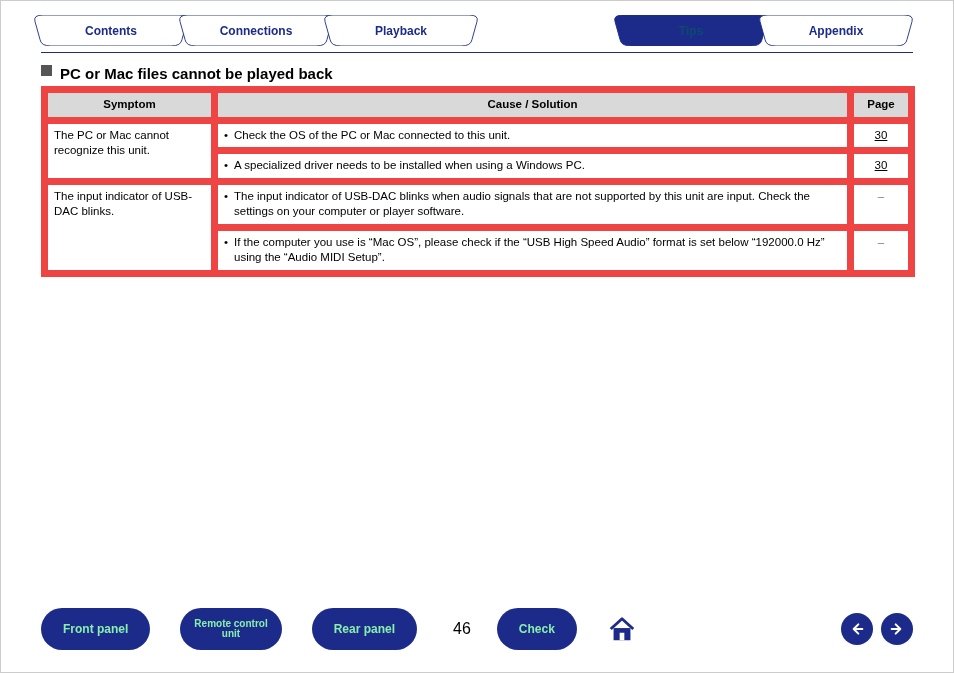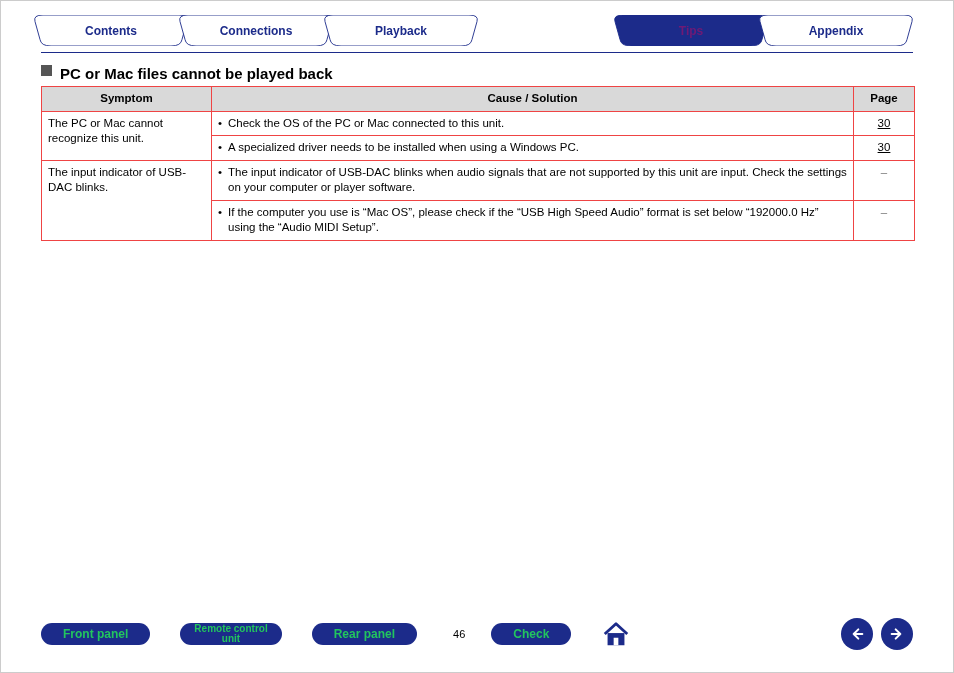--- a/index.html
+++ b/index.html
@@ -29,77 +29,77 @@
     height: 31px;
     display: flex;
     align-items: center;
     justify-content: center;
     font-weight: bold;
     color: #1c2b8a;
     cursor: pointer;
   }
   .tab svg { position: absolute; left: 0; top: 0; width: 100%; height: 100%; z-index: 0; }
   .tab span { position: relative; z-index: 1; }
-  .tab.active span { color: #701a75; }
+  .tab.active span { color: #0c4a6e; }
   .tab path { fill: #fff; stroke: #1c2b8a; stroke-width: 1; }
   .tab.active path { fill: #1c2b8a; }
 
   
   .section {
     margin: 12px 40px 0 40px;
     display: flex;
   }
   .section .sq { width: 11px; height: 11px; background: #555; margin-right: 8px; }
   .section h2 { font-size: 15px; font-weight: bold; margin: 0; }
 
   
   table.ts {
     margin: 4px 40px 0 40px;
     width: 874px;
     border-collapse: collapse;
     font-size: 11.5px;
     line-height: 1.35;
   }
-  table.ts th, table.ts td { border: 1px solid #ef4444; padding: 4px 6px; vertical-align: top; }
+  table.ts th, table.ts td { border: 7px solid #ef4444; padding: 4px 6px; vertical-align: top; }
   table.ts th { background: #d9d9d9; font-weight: bold; text-align: center; }
   table.ts .col-sym { width: 170px; }
   table.ts .col-page { width: 61px; text-align: center; }
   table.ts .pagecell { text-align: center; }
   table.ts .pagecell .pl { text-decoration: underline; text-align: right; }
   table.ts .pagecell .dash { color: #777; }
   .bullet-row { display: flex; }
   .bullet-row .dot { flex: 0 0 auto; width: 10px; }
 
   
   .footer {
     position: absolute;
     left: 0; right: 0; bottom: 22px;
     display: flex;
     align-items: center;
     padding: 0 40px;
   }
   .pill {
     background: #1c2b8a;
-    color: #22c55e;
+    color: #86efac;
     font-weight: bold;
     font-size: 12px;
     border-radius: 999px;
-    height: 22px;
+    height: 42px;
     display: flex;
     align-items: center;
     justify-content: center;
     padding: 0 22px;
     margin-right: 30px;
     cursor: pointer;
     white-space: pre;
     text-align: center;
     line-height: 1.05;
   }
   .pill.small { font-size: 10px; padding: 0 14px; }
-  .pnum { font-size: 11px; margin: 0 26px 0 6px; }
+  .pnum { font-size: 16px; margin: 0 26px 0 6px; }
   .spacer { flex: 1; }
   .homebtn {
     position: relative; width: 30px; height: 30px; cursor: pointer; margin-right: 20px;
   }
   .navbtns { display: flex; gap: 8px; }
   .circle {
     width: 32px; height: 32px; border-radius: 50%; background: #1c2b8a;
     display: flex; align-items: center; justify-content: center;
     cursor: pointer;
   }

